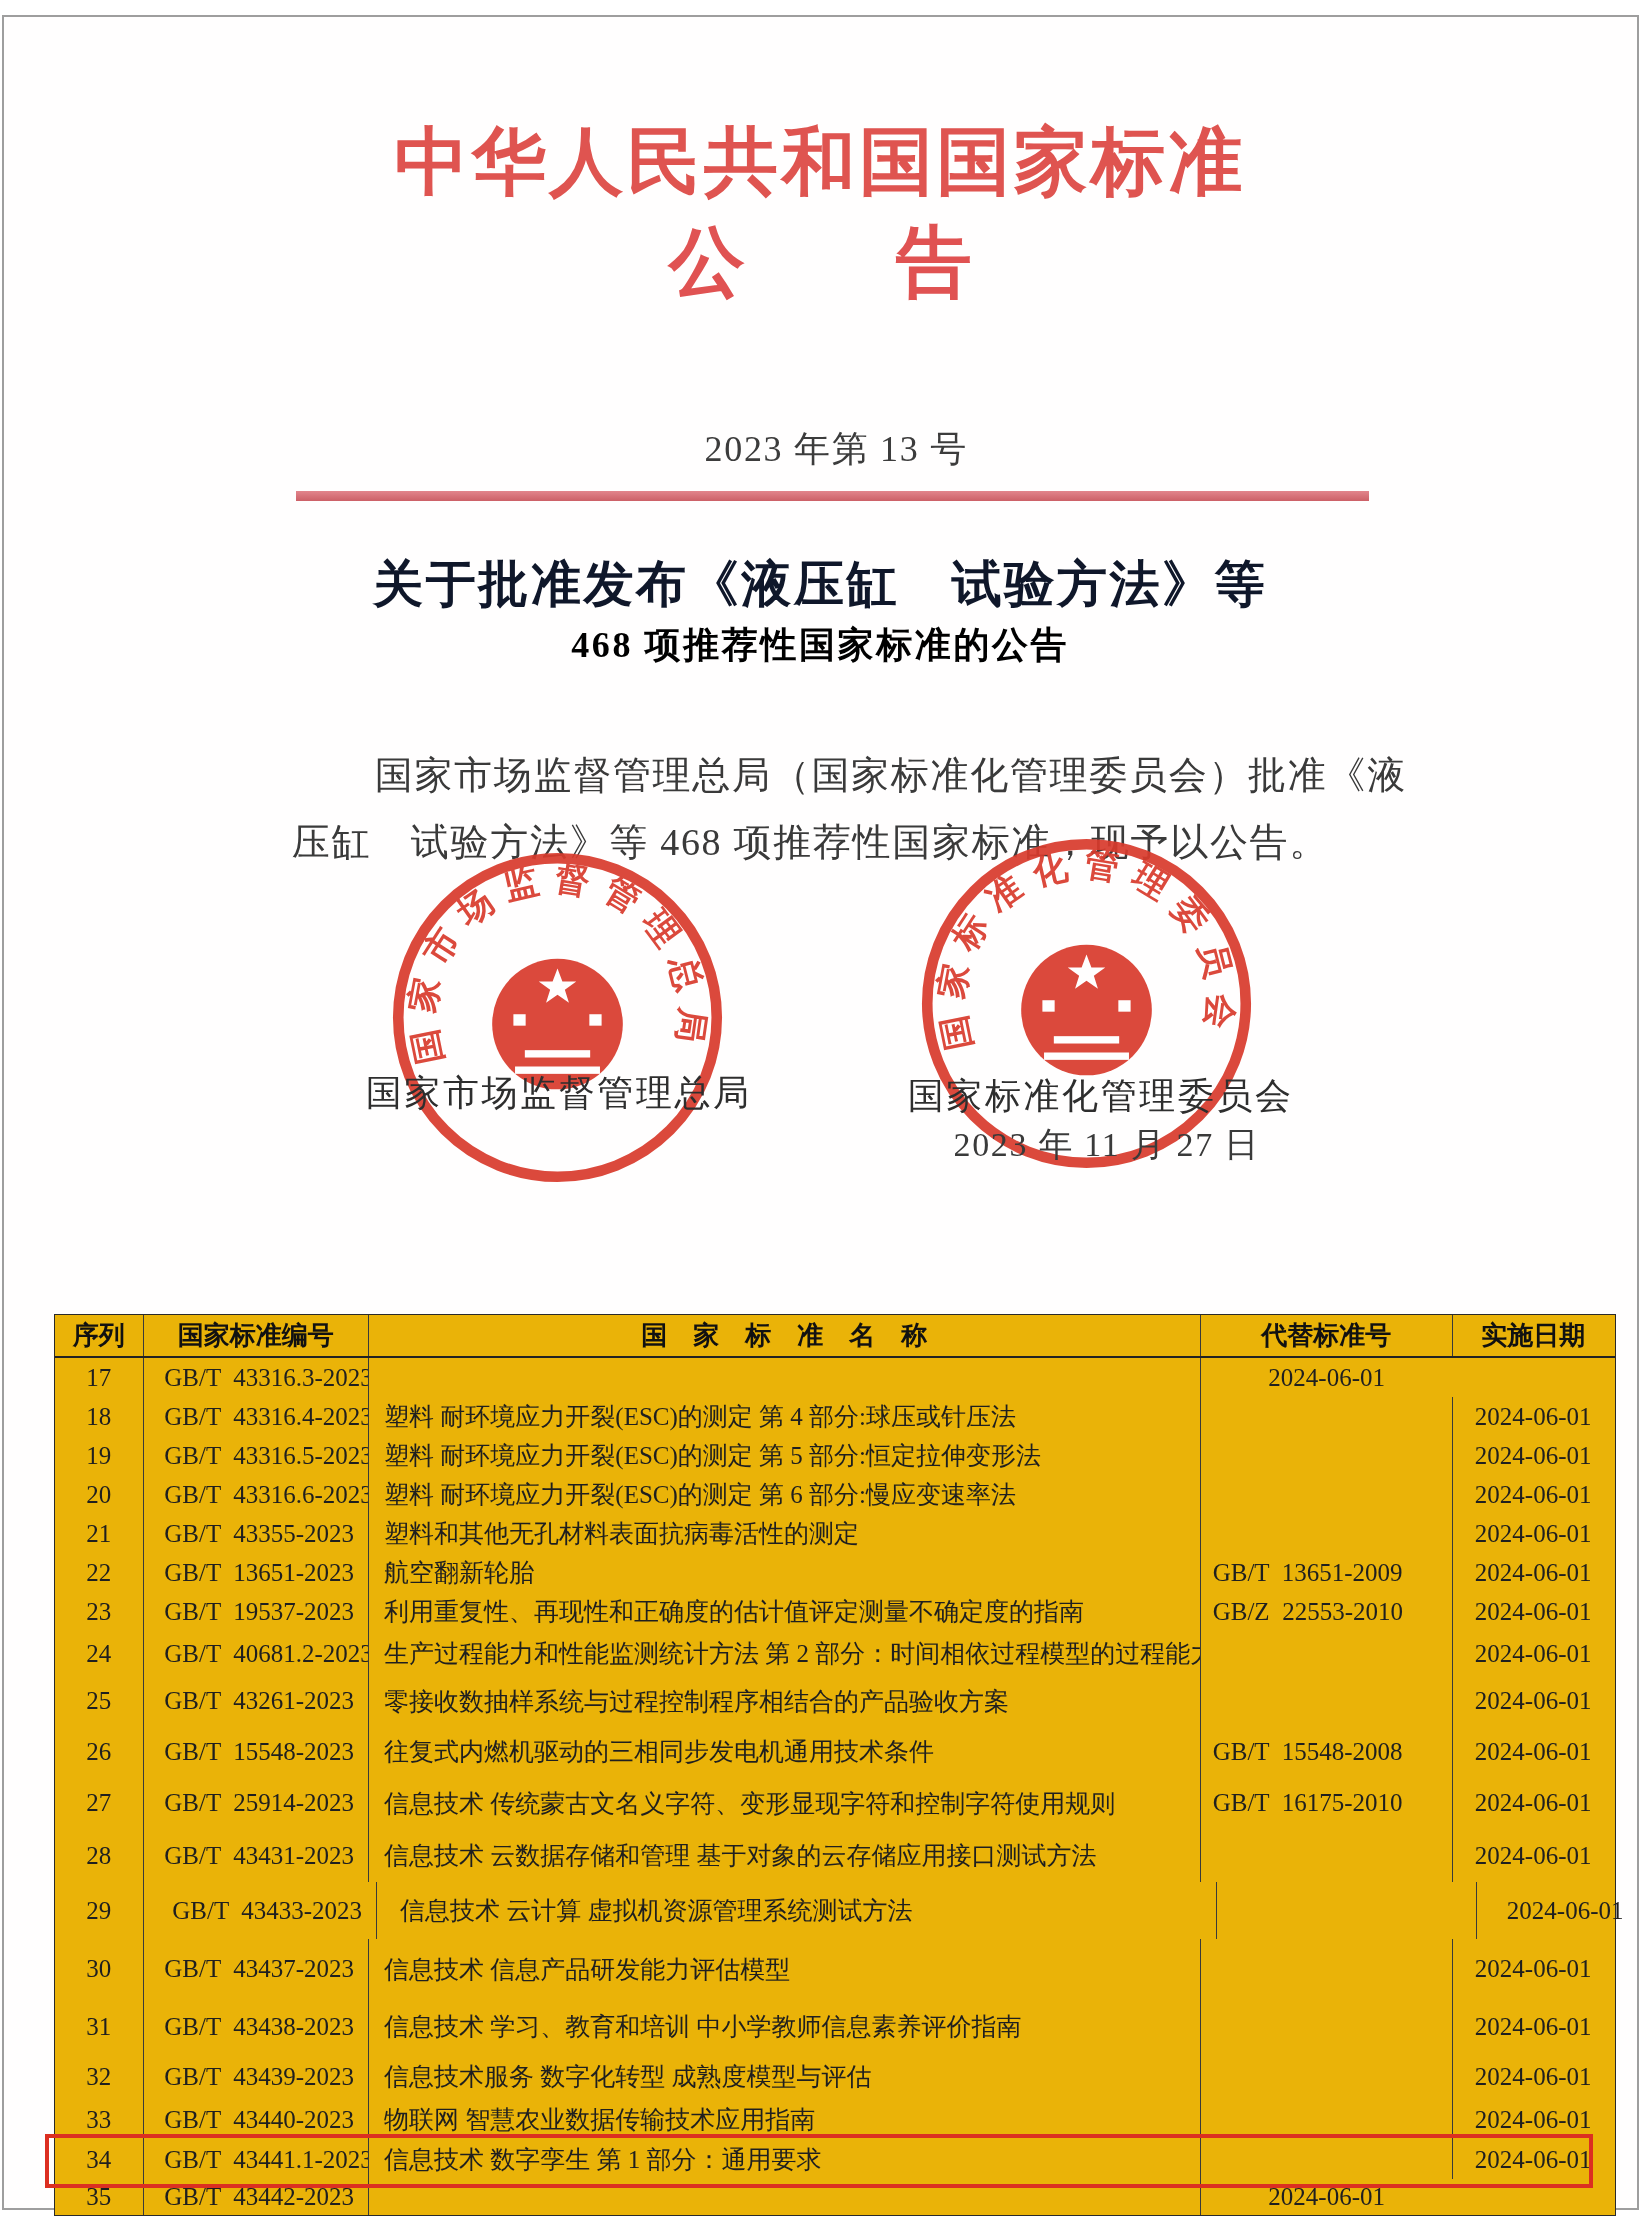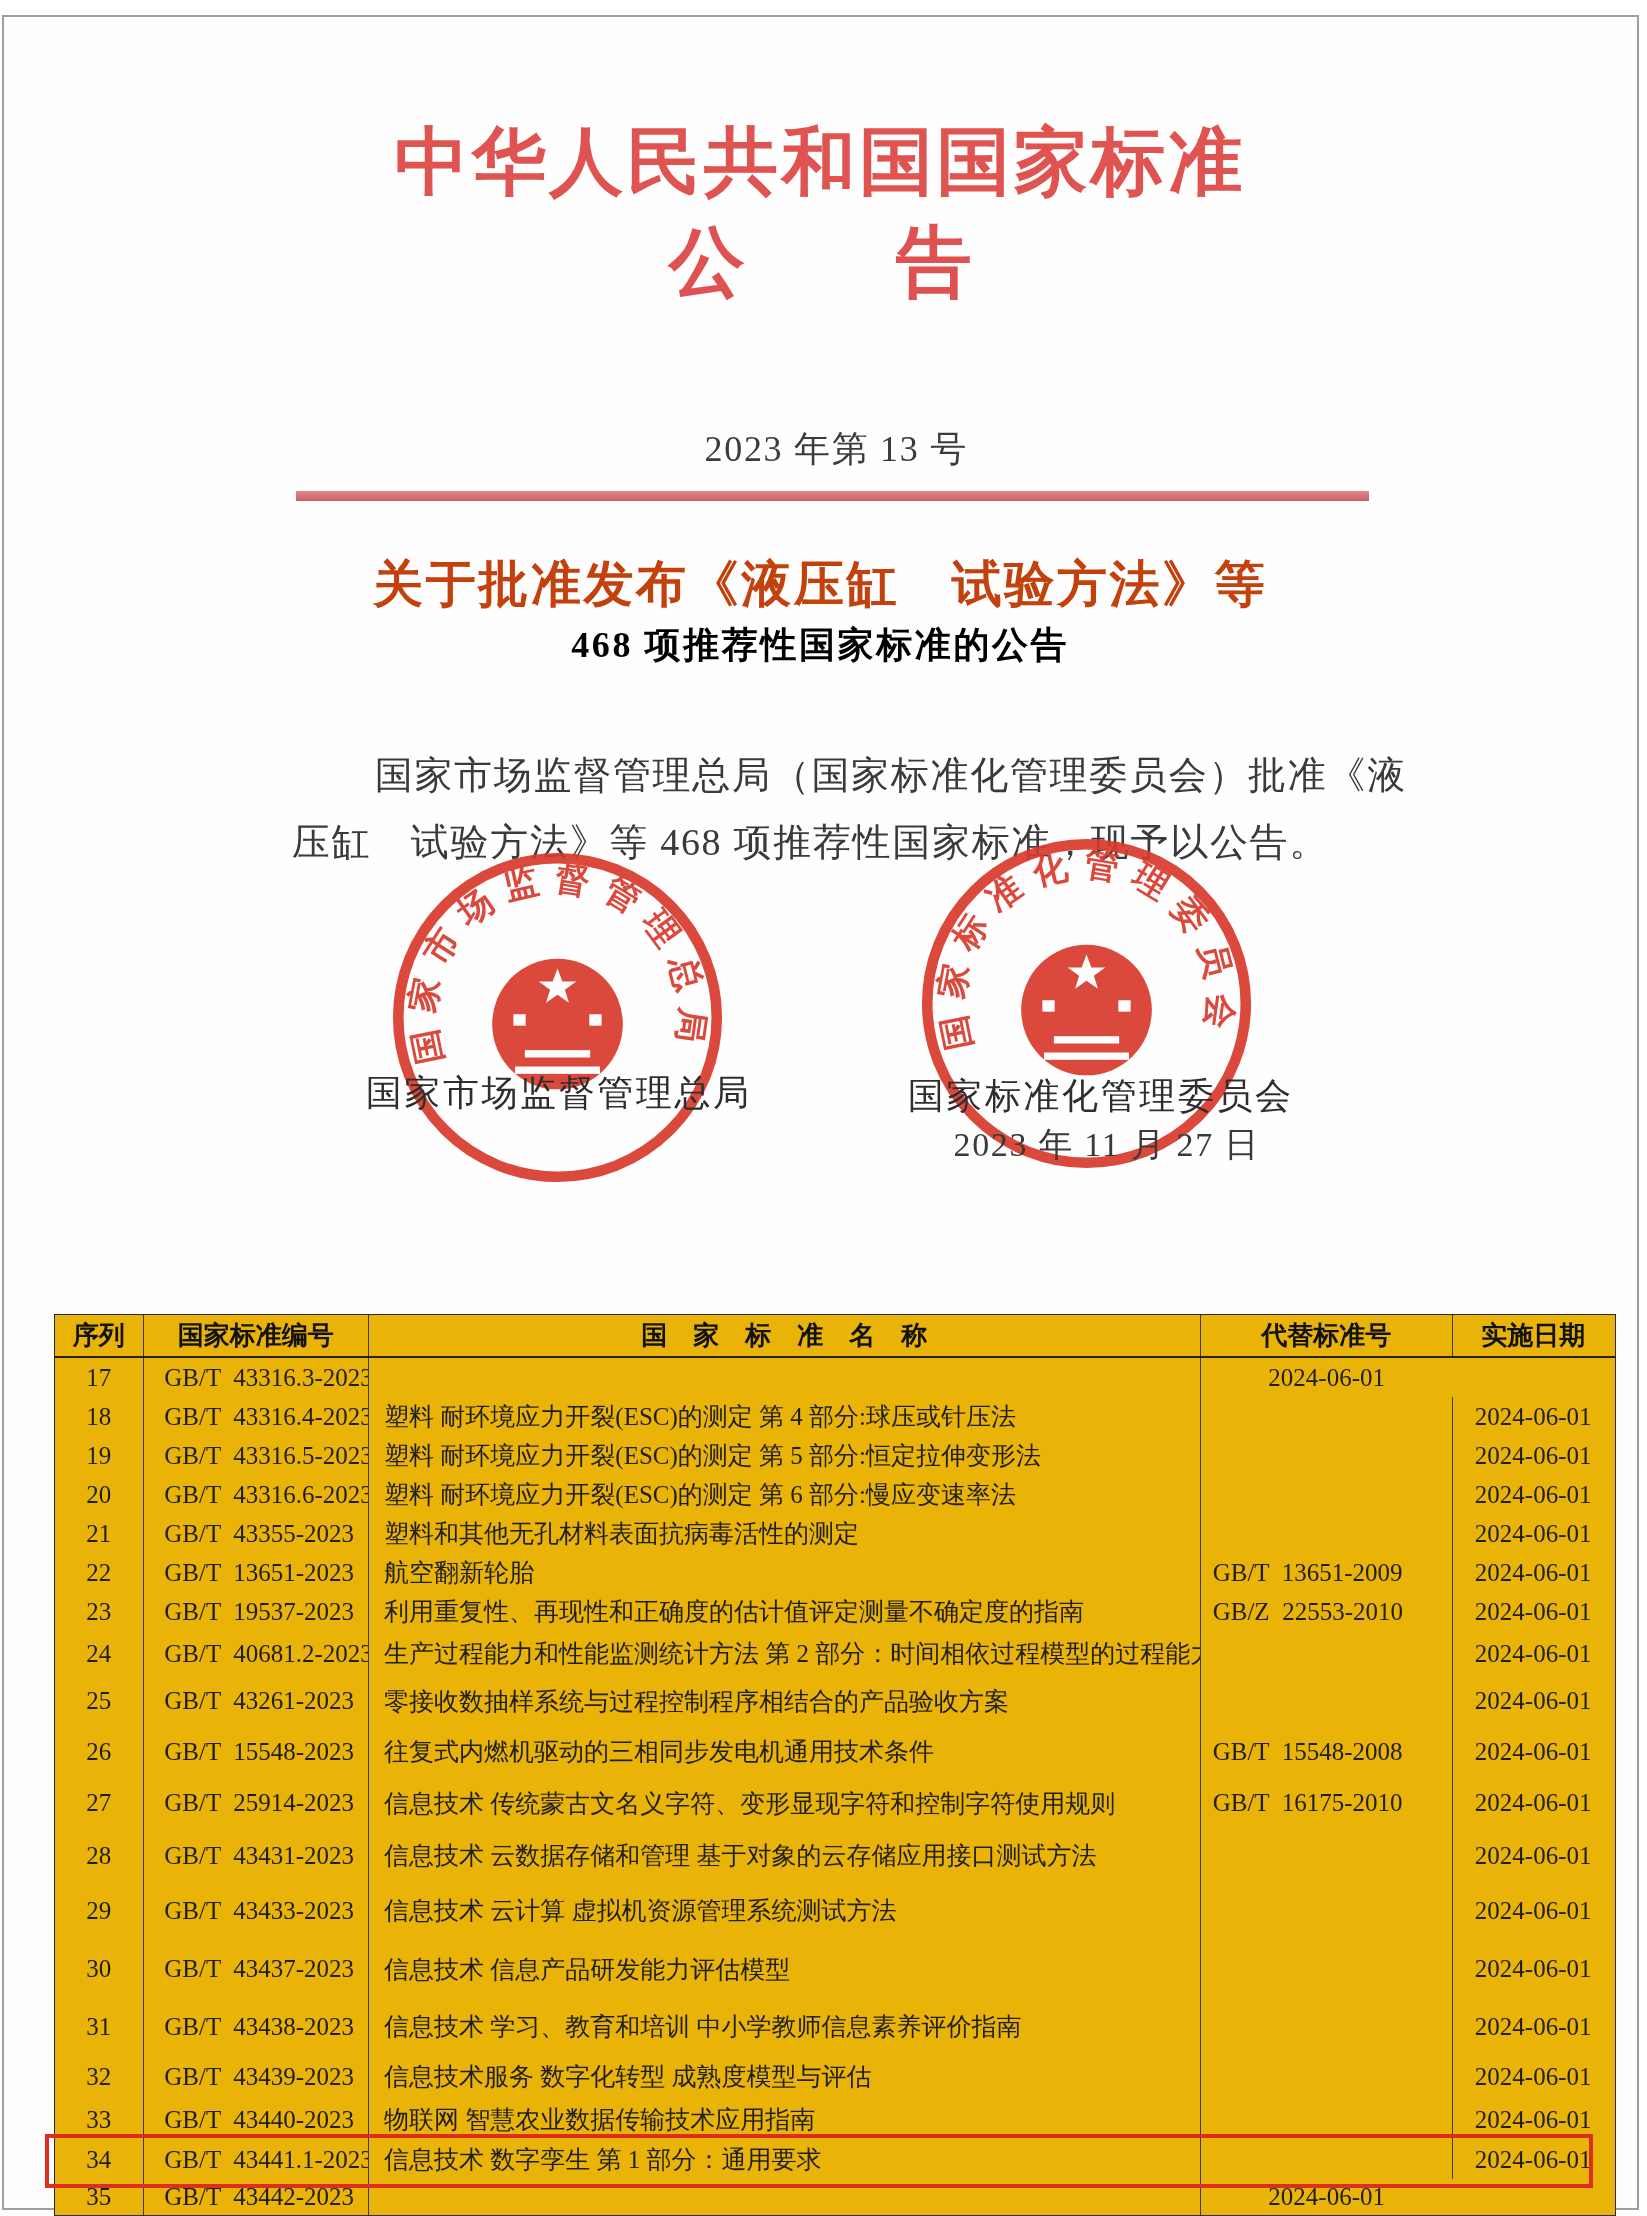--- a/index.html
+++ b/index.html
@@ -10,21 +10,21 @@
   .abs{position:absolute;}
   .doc-title{left:0;top:105px;width:100%;text-align:center;font-size:74px;
              font-weight:bold;color:#df5450;letter-spacing:3.4px;line-height:1.1;}
   .doc-subtitle{left:0;top:204px;width:100%;display:flex;justify-content:center;
                 gap:151px;font-size:76px;font-weight:bold;color:#e05252;line-height:1.1;}
   .issue-no{left:16px;top:408px;width:100%;text-align:center;font-size:36px;
             color:#3c3c3c;letter-spacing:1.7px;}
   .pink-rule{left:292px;top:474px;width:1073px;height:9.4px;
              background:linear-gradient(#e2858c,#cc6067);}
   .heading1{left:0;top:534px;width:100%;text-align:center;font-size:50px;
-            font-weight:bold;color:#c2410c;letter-spacing:2.6px;}
+            font-weight:bold;color:#0f172a;letter-spacing:2.6px;}
   .heading2{left:0;top:604px;width:100%;text-align:center;font-size:36px;
             font-weight:bold;color:#000000;letter-spacing:2.6px;}
   .body-line1{left:371px;top:733px;font-size:38px;color:#3a3a3a;letter-spacing:1.7px;}
   .body-line2{left:288px;top:800px;font-size:38px;color:#3a3a3a;letter-spacing:1.7px;}
   .seal{position:absolute;width:343px;height:343px;opacity:.92;}
   .seal-left{left:382px;top:829px;}
   .seal-right{left:911px;top:815px;}
   .seal-caption{font-size:36px;color:#2e2e2e;letter-spacing:2.6px;white-space:nowrap;z-index:3;}
   .cap-left{left:362px;top:1052px;}
   .cap-right{left:904px;top:1055px;}
@@ -206,21 +206,21 @@
   </div>
 
   <div class="trow" style="height: 53px;">
     <div class="cell c-seq">28</div>
     <div class="cell c-code">GB/T  43431-2023</div>
     <div class="cell c-name">信息技术 云数据存储和管理 基于对象的云存储应用接口测试方法</div>
     <div class="cell c-rep"></div>
     <div class="cell c-date">2024-06-01</div>
   </div>
 
-  <div class="trow" style="height: 57px;">
+  <div class="trow" style="height: 57px; gap: 8px;">
     <div class="cell c-seq">29</div>
     <div class="cell c-code">GB/T  43433-2023</div>
     <div class="cell c-name">信息技术 云计算 虚拟机资源管理系统测试方法</div>
     <div class="cell c-rep"></div>
     <div class="cell c-date">2024-06-01</div>
   </div>
 
   <div class="trow" style="height: 60px;">
     <div class="cell c-seq">30</div>
     <div class="cell c-code">GB/T  43437-2023</div>

